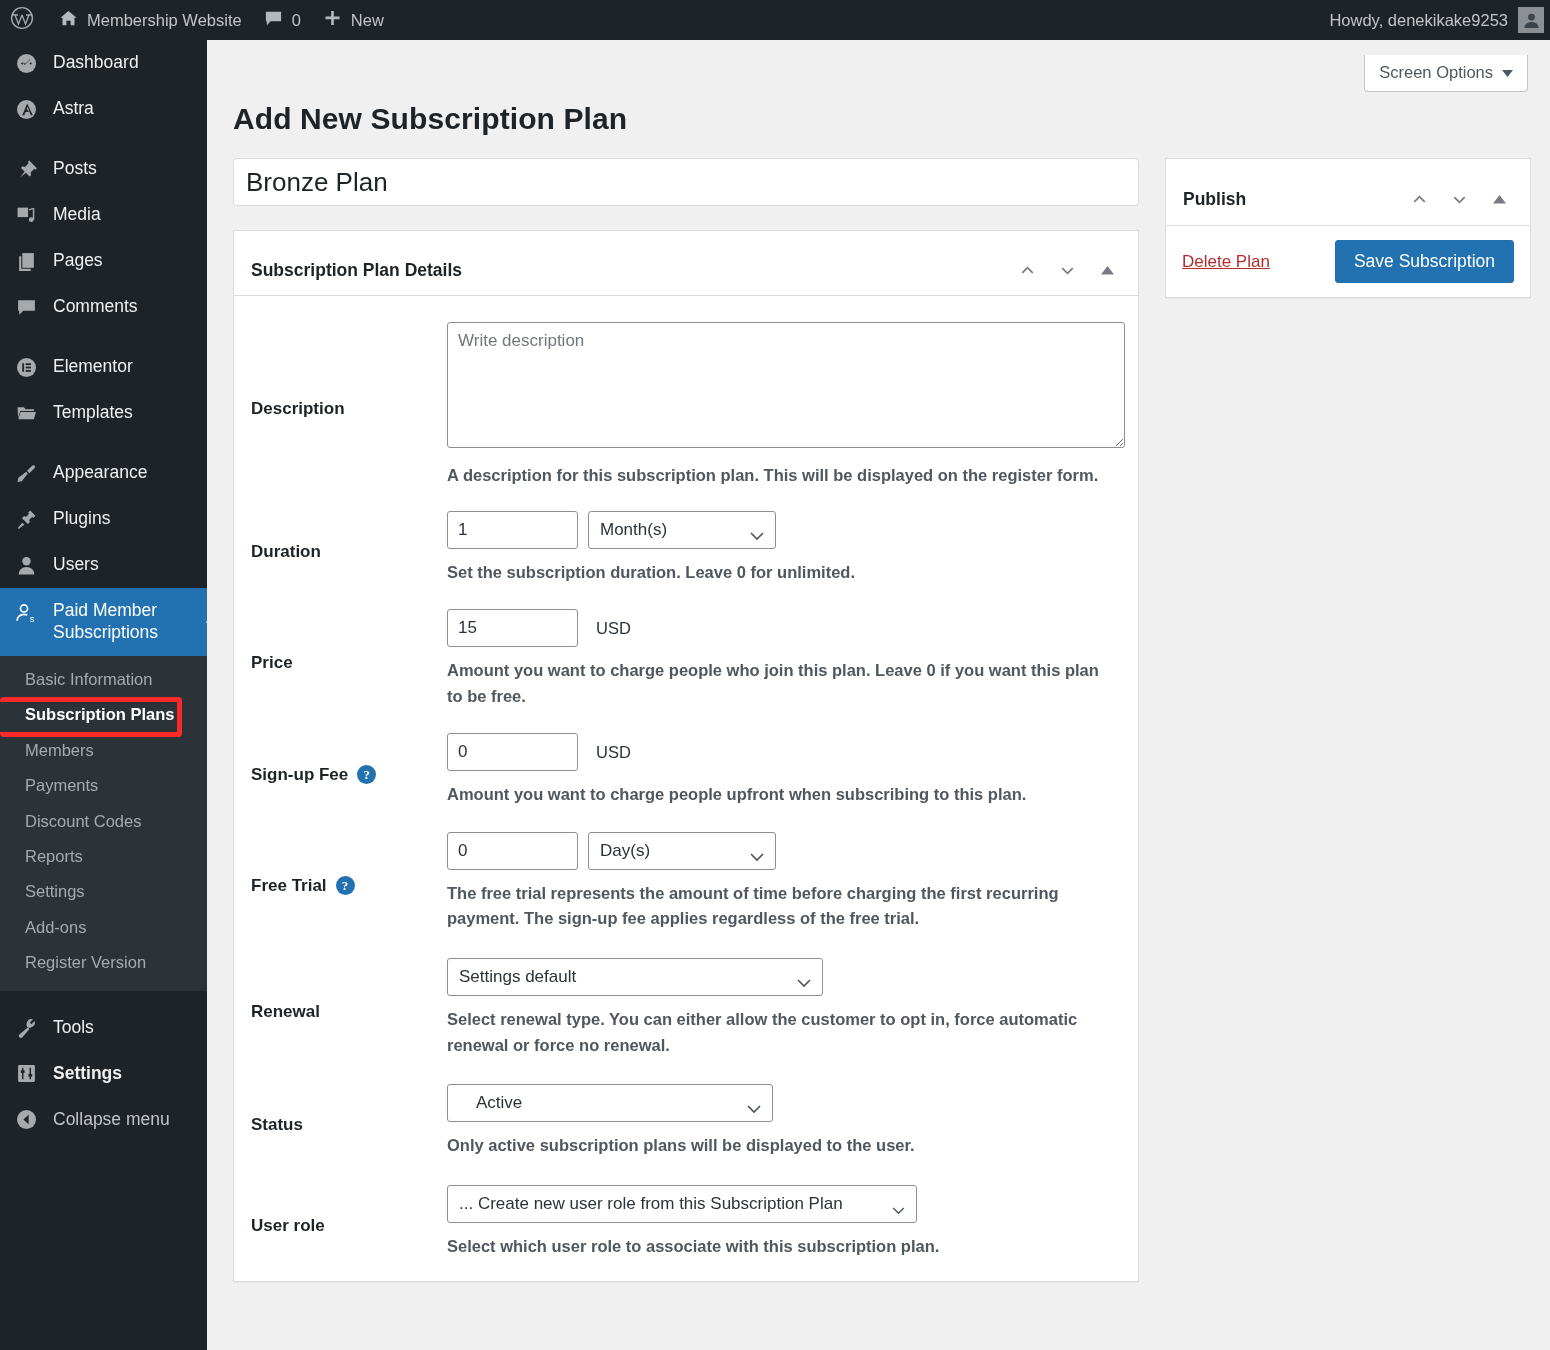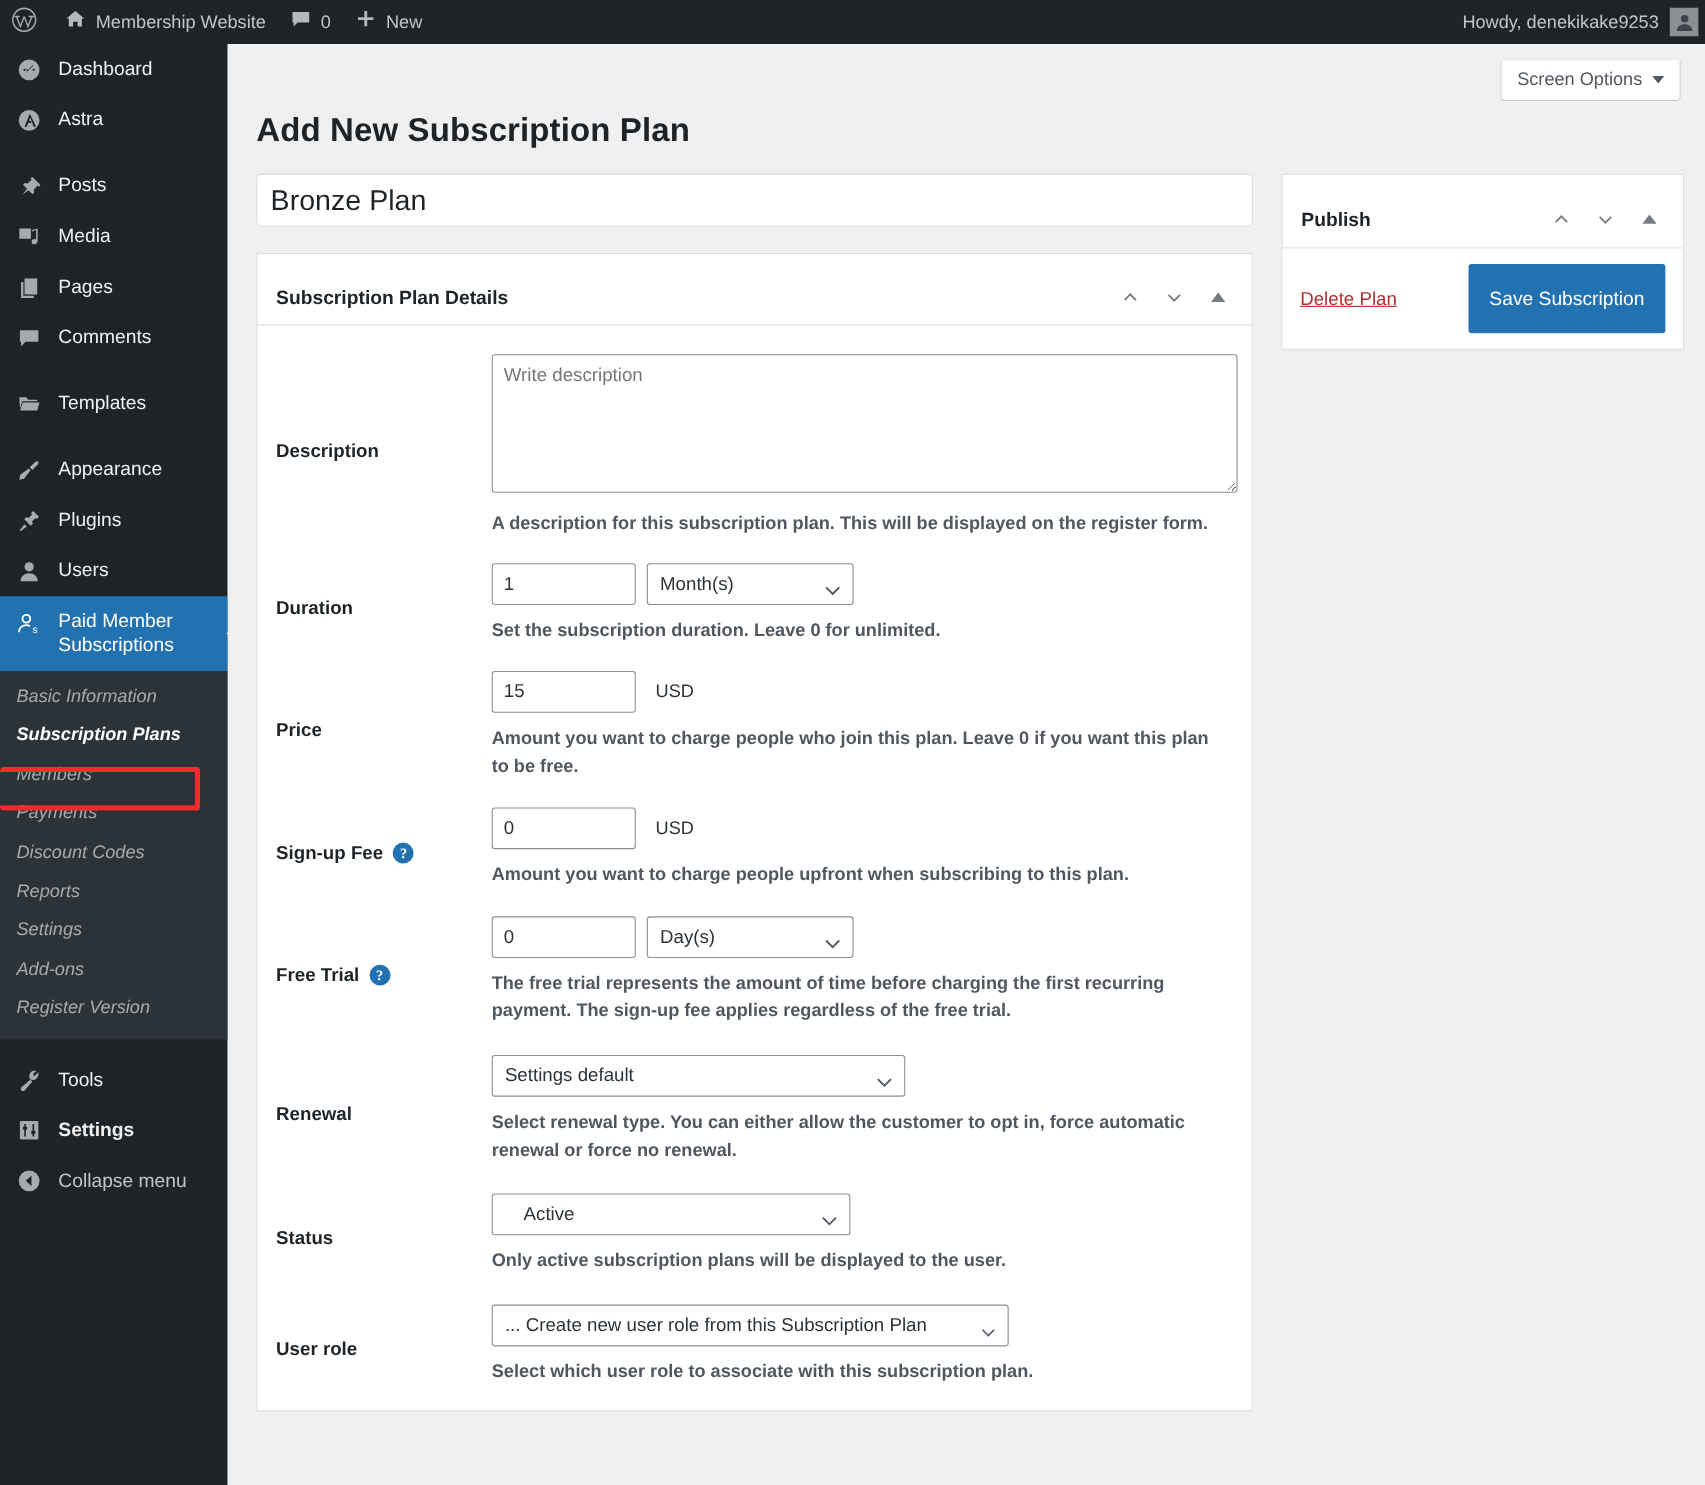--- a/index.html
+++ b/index.html
@@ -56,21 +56,21 @@
     background: #2271b1; color: #fff; position: relative;
     align-items: flex-start; padding-top: 12px; padding-bottom: 12px;
   }
   .menu-item.current .micon { color: #fff; }
   .menu-item.current .mlabel { font-weight: 400; }
   .menu-item.current::after {
     content: ""; position: absolute; right: -8px; top: 50%;
     margin-top: -9px; border: 9px solid transparent;
     border-right-color: #f0f0f1;
   }
-  .submenu { background: #2c3338; padding: 6px 0 10px 2px; font-style: italic; }
+  .submenu { background: #2c3338; padding: 6px 0 10px 12px; }
   .submenu-item {
     padding: 7px 0 7px 13px;
     font-size: 16.5px; color: #a7aaad; line-height: 1.3;
   }
   .submenu-item.current-sub { color: #fff; font-weight: bold; }
 
   
   #redbox {
     position: absolute; left: 0; top: 697px;
     width: 182px; height: 40px;
@@ -198,21 +198,21 @@
   #submitdiv .postbox { margin-top: 0; }
   #major-publishing-actions {
     display: flex; align-items: center; justify-content: space-between;
     padding: 14px 16px; background: #fff;
   }
   #delete-action a {
     color: #b32d2e; font-size: 17px; text-decoration: underline;
   }
   .button-primary {
     background: #2271b1; border: 1px solid #2271b1; color: #fff;
-    font-size: 17.5px; padding: 20px 18px; border-radius: 3px;
+    font-size: 17.5px; padding: 10px 18px; border-radius: 3px;
     font-family: "Liberation Sans", sans-serif; cursor: pointer;
   }
   .pubhdr { height: 52px; }
 </style>
 </head>
 <body>
 
 <div id="adminbar">
   <div class="ab-item ab-logo">
     <span>
@@ -317,20 +317,32 @@
     <span class="micon">
       <svg width="21" height="21" viewBox="0 0 20 20" fill="currentColor">
           <path d="M2 3h16v10H7l-4 4v-4H2z"></path>
         </svg>
     </span>
     <span class="mlabel">Comments</span>
   </div>
 
   <div class="menu-sep"></div>
 
+  <div class="menu-item">
+    <span class="micon">
+      <svg width="21" height="21" viewBox="0 0 20 20" fill="currentColor">
+          <circle cx="10" cy="10" r="9"></circle>
+          <rect x="6" y="6" width="1.7" height="8" fill="#1d2327"></rect>
+          <rect x="9.2" y="6" width="5" height="1.7" fill="#1d2327"></rect>
+          <rect x="9.2" y="9.2" width="5" height="1.7" fill="#1d2327"></rect>
+          <rect x="9.2" y="12.4" width="5" height="1.7" fill="#1d2327"></rect>
+        </svg>
+    </span>
+    <span class="mlabel">Elementor</span>
+  </div>
 
   <div class="menu-item">
     <span class="micon">
       <svg width="21" height="21" viewBox="0 0 20 20" fill="currentColor">
           <path d="M1.5 4h6l1.6 2h8v1.5h-13L2 14z"></path>
           <path d="M4.4 8.5H19L17 15.5H2.2z"></path>
         </svg>
     </span>
     <span class="mlabel">Templates</span>
   </div>

